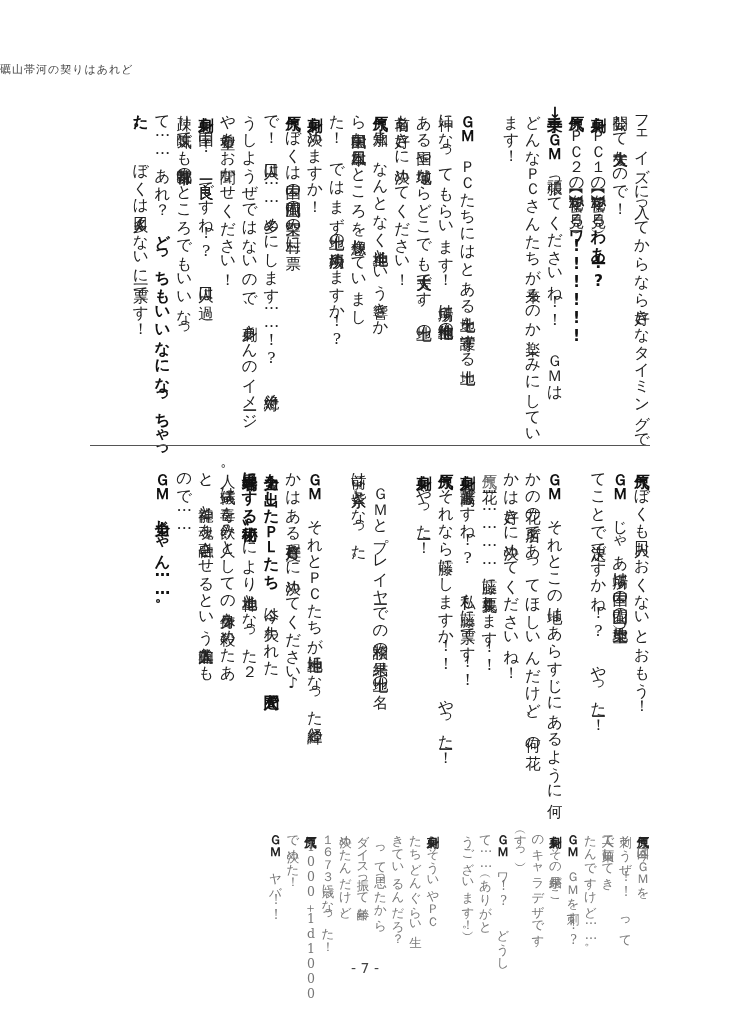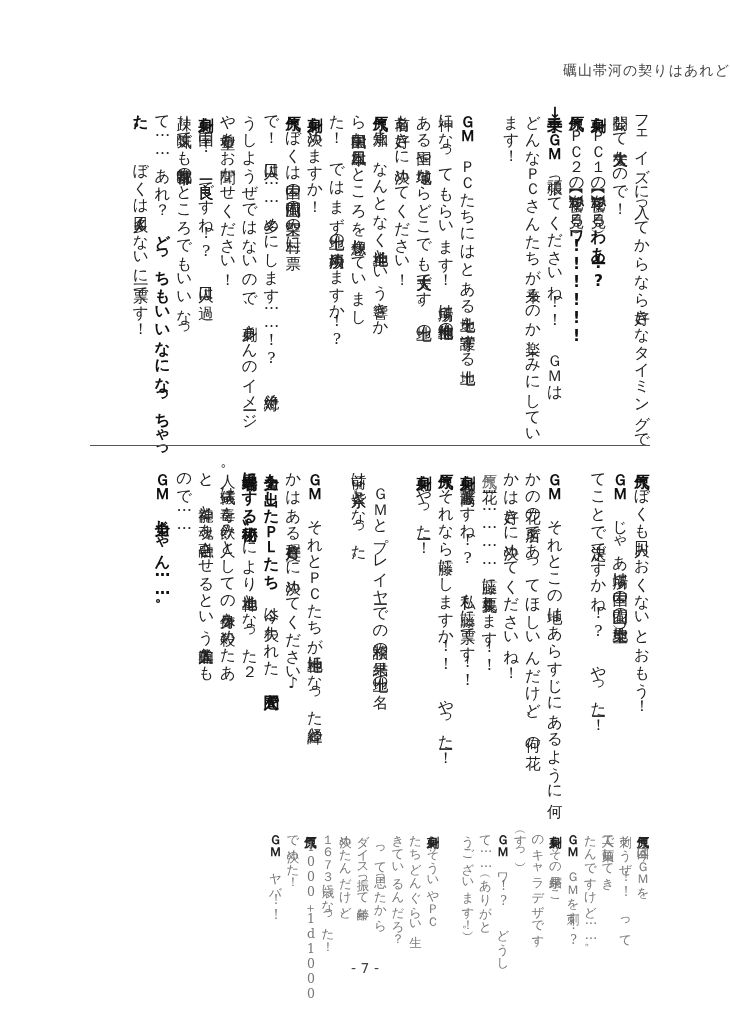--- a/index.html
+++ b/index.html
@@ -1,19 +1,19 @@
 <!DOCTYPE html>
 <html><head>
 <meta charset="utf-8">
 <style>
   html, body { margin: 0; padding: 0; background: #ffffff; }
   body { width: 730px; height: 1024px; position: relative; overflow: hidden;
          font-family: "DejaVu Serif", serif; color: #222; }
-  .header-title { position: absolute; top: 62px; left: 0; width: 730px; text-align: right;
-                  font-size: 14px; color: #444; letter-spacing: 1px; }
+  .header-title { position: absolute; top: 62px; left: 0; width: 730px; text-align: left;
+                  font-size: 11px; color: #444; letter-spacing: 1px; }
   .section { position: absolute; writing-mode: vertical-rl; text-orientation: upright; }
   .top { right: 78px; top: 104px; height: 340px; width: 570px; }
   .mid { right: 78px; top: 462px; height: 330px; width: 570px; }
   .bot { right: 78px; top: 826px; height: 140px; width: 570px; }
   .line { font-size: 15.5px; line-height: 21.8px; white-space: pre; margin: 0; }
   .bot .line { font-size: 12.5px; line-height: 17.5px; color: #777; }
   .spk { font-family: "DejaVu Sans", sans-serif; font-weight: bold; color: #111; }
   .bot .spk { color: #222; }
   .em { font-family: "DejaVu Sans", sans-serif; font-weight: bold; color: #111; }
   .divider { position: absolute; left: 90px; width: 560px; top: 445px; height: 0; border-top: 1.5px solid #555; }

